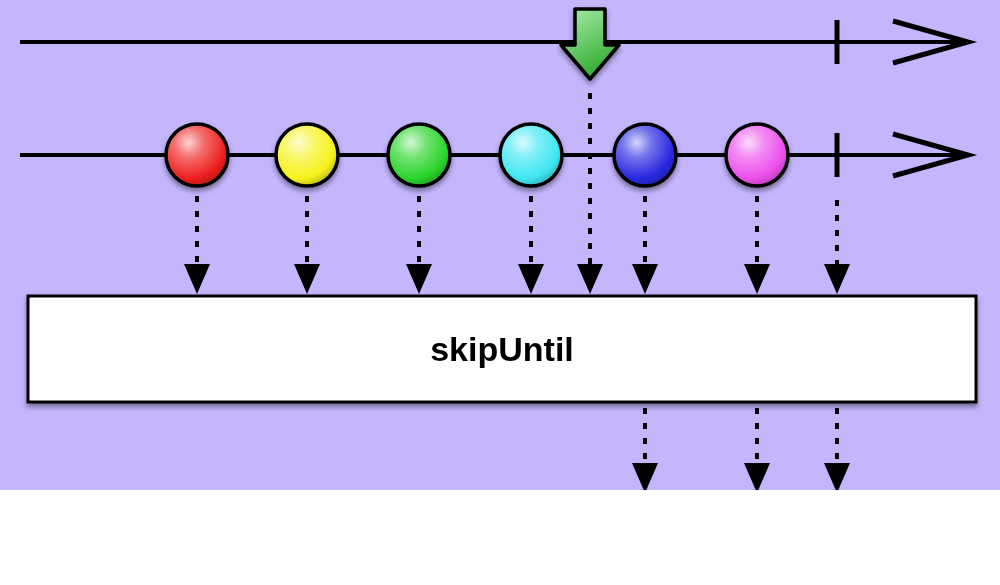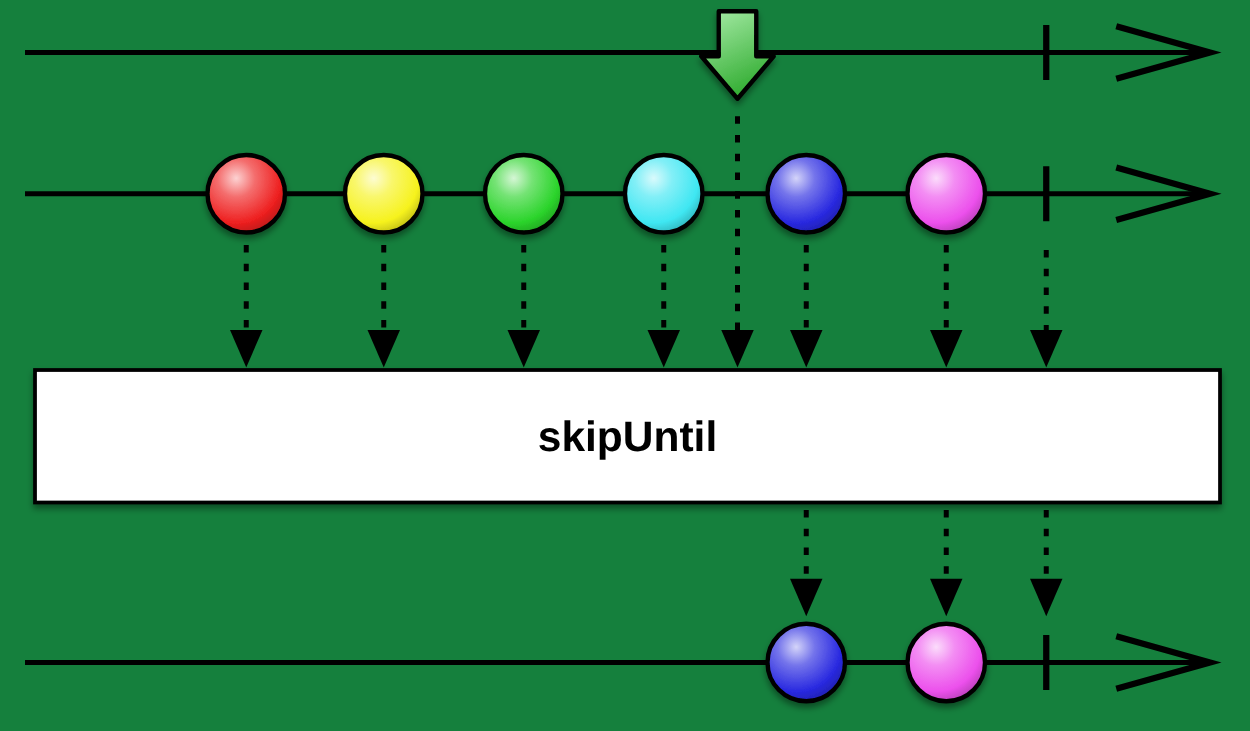--- a/index.html
+++ b/index.html
@@ -1,17 +1,17 @@
 <!DOCTYPE html>
 <html><head>
 <meta charset="utf-8">
 <style>
   html, body { margin: 0; padding: 0; background: #ffffff; }
   body { font-family: "Liberation Sans", "DejaVu Sans", sans-serif; }
-  #app { width: 1000px; height: 585px; position: relative; background: #15803d; }
+  #app { width: 1000px; height: 490px; position: relative; background: #c4b5fd; }
   svg { display: block; }
   text { font-family: "Liberation Sans", "DejaVu Sans", sans-serif; }
 </style>
 </head>
 <body>
 
 <div id="app">
   <svg id="diagram-svg" width="1000" height="585" viewBox="0 0 1000 585" xmlns="http://www.w3.org/2000/svg">
       <defs>
         <filter id="shadow" x="-40%" y="-40%" width="180%" height="180%">

